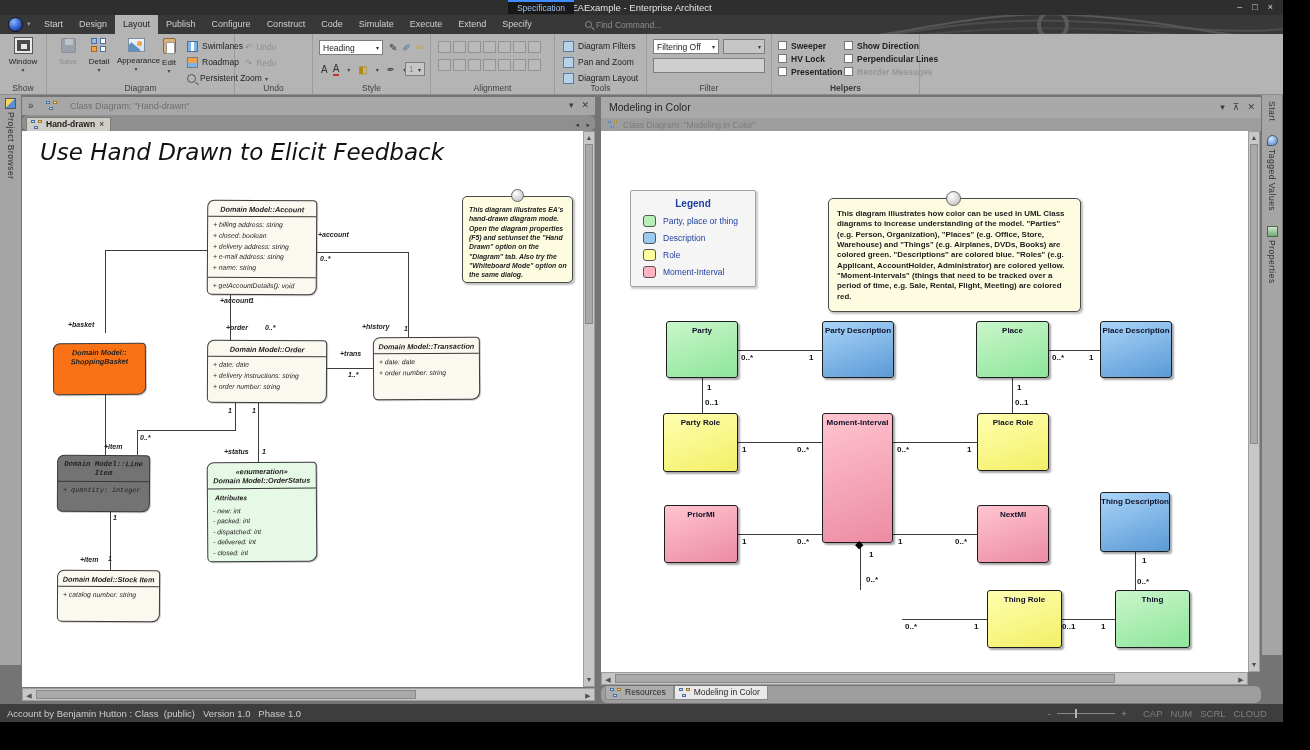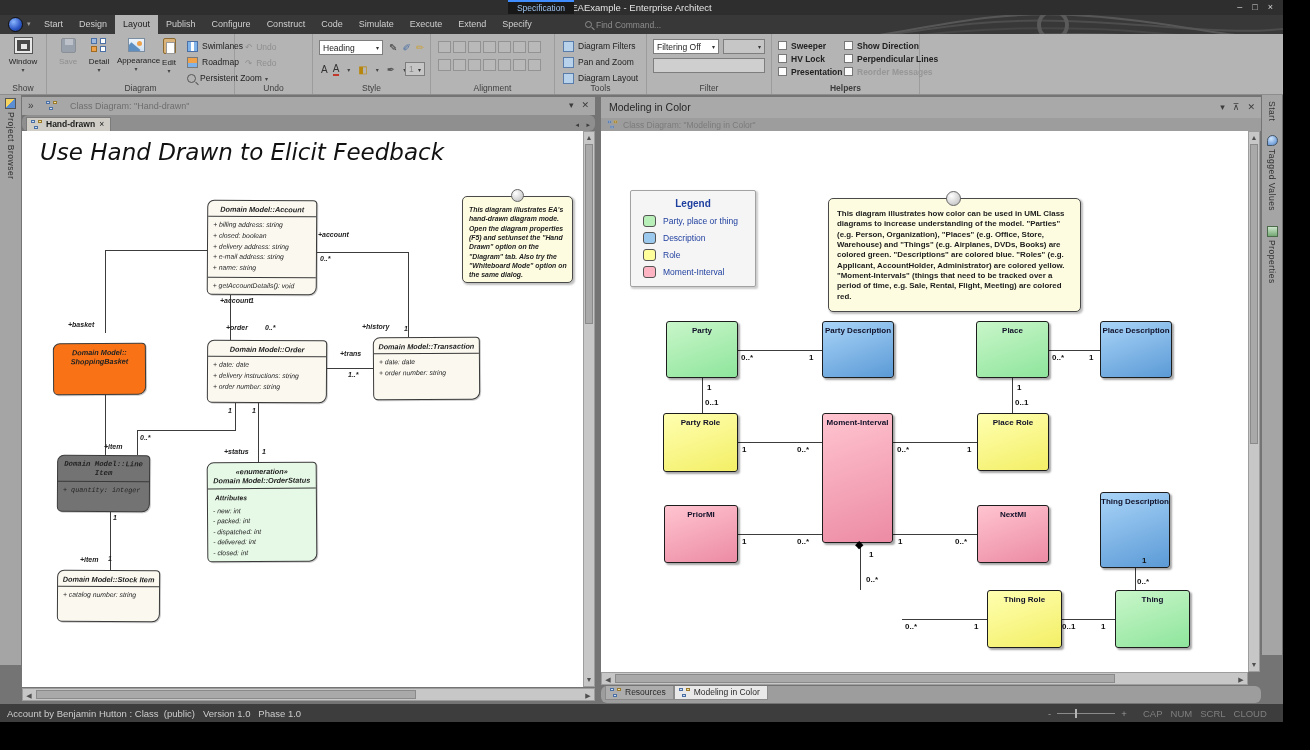--- a/index.html
+++ b/index.html
@@ -550,21 +550,21 @@
       <div class="seg" style="left: 461px; top: 488px; width: 53px; height: 1px;"></div>
       <div class="cnode" style="left: 65px; top: 190px; width: 72px; height: 57px; background: linear-gradient(160deg, rgb(201, 246, 201), rgb(142, 229, 156));">Party</div>
       <div class="cnode" style="left: 221px; top: 190px; width: 72px; height: 57px; background: linear-gradient(160deg, rgb(169, 212, 248), rgb(91, 154, 214));">Party Description</div>
       <div class="cnode" style="left: 375px; top: 190px; width: 73px; height: 57px; background: linear-gradient(160deg, rgb(201, 246, 201), rgb(142, 229, 156));">Place</div>
       <div class="cnode" style="left: 499px; top: 190px; width: 72px; height: 57px; background: linear-gradient(160deg, rgb(169, 212, 248), rgb(91, 154, 214));">Place Description</div>
       <div class="cnode" style="left: 62px; top: 282px; width: 75px; height: 59px; background: linear-gradient(160deg, rgb(255, 255, 176), rgb(243, 239, 102));">Party Role</div>
       <div class="cnode" style="left: 221px; top: 282px; width: 71px; height: 130px; background: linear-gradient(160deg, rgb(255, 196, 208), rgb(236, 139, 164));">Moment-Interval</div>
       <div class="cnode" style="left: 376px; top: 282px; width: 72px; height: 58px; background: linear-gradient(160deg, rgb(255, 255, 176), rgb(243, 239, 102));">Place Role</div>
       <div class="cnode" style="left: 63px; top: 374px; width: 74px; height: 58px; background: linear-gradient(160deg, rgb(255, 196, 208), rgb(236, 139, 164));">PriorMI</div>
       <div class="cnode" style="left: 376px; top: 374px; width: 72px; height: 58px; background: linear-gradient(160deg, rgb(255, 196, 208), rgb(236, 139, 164));">NextMI</div>
-      <div class="cnode" style="left: 499px; top: 361px; width: 70px; height: 76px; background: linear-gradient(160deg, rgb(169, 212, 248), rgb(91, 154, 214));">Thing Description</div>
+      <div class="cnode" style="left: 499px; top: 361px; width: 70px; height: 60px; background: linear-gradient(160deg, rgb(169, 212, 248), rgb(91, 154, 214));">Thing Description</div>
       <div class="cnode" style="left: 386px; top: 459px; width: 75px; height: 58px; background: linear-gradient(160deg, rgb(255, 255, 176), rgb(243, 239, 102));">Thing Role</div>
       <div class="cnode" style="left: 514px; top: 459px; width: 75px; height: 58px; background: linear-gradient(160deg, rgb(201, 246, 201), rgb(142, 229, 156));">Thing</div>
       <span class="diamond" style="left: 254px; top: 408px;">◆</span>
       <span class="mlabel" style="left: 140px; top: 222px;">0..*</span>
       <span class="mlabel" style="left: 208px; top: 222px;">1</span>
       <span class="mlabel" style="left: 451px; top: 222px;">0..*</span>
       <span class="mlabel" style="left: 488px; top: 222px;">1</span>
       <span class="mlabel" style="left: 106px; top: 252px;">1</span>
       <span class="mlabel" style="left: 104px; top: 267px;">0..1</span>
       <span class="mlabel" style="left: 416px; top: 252px;">1</span>

